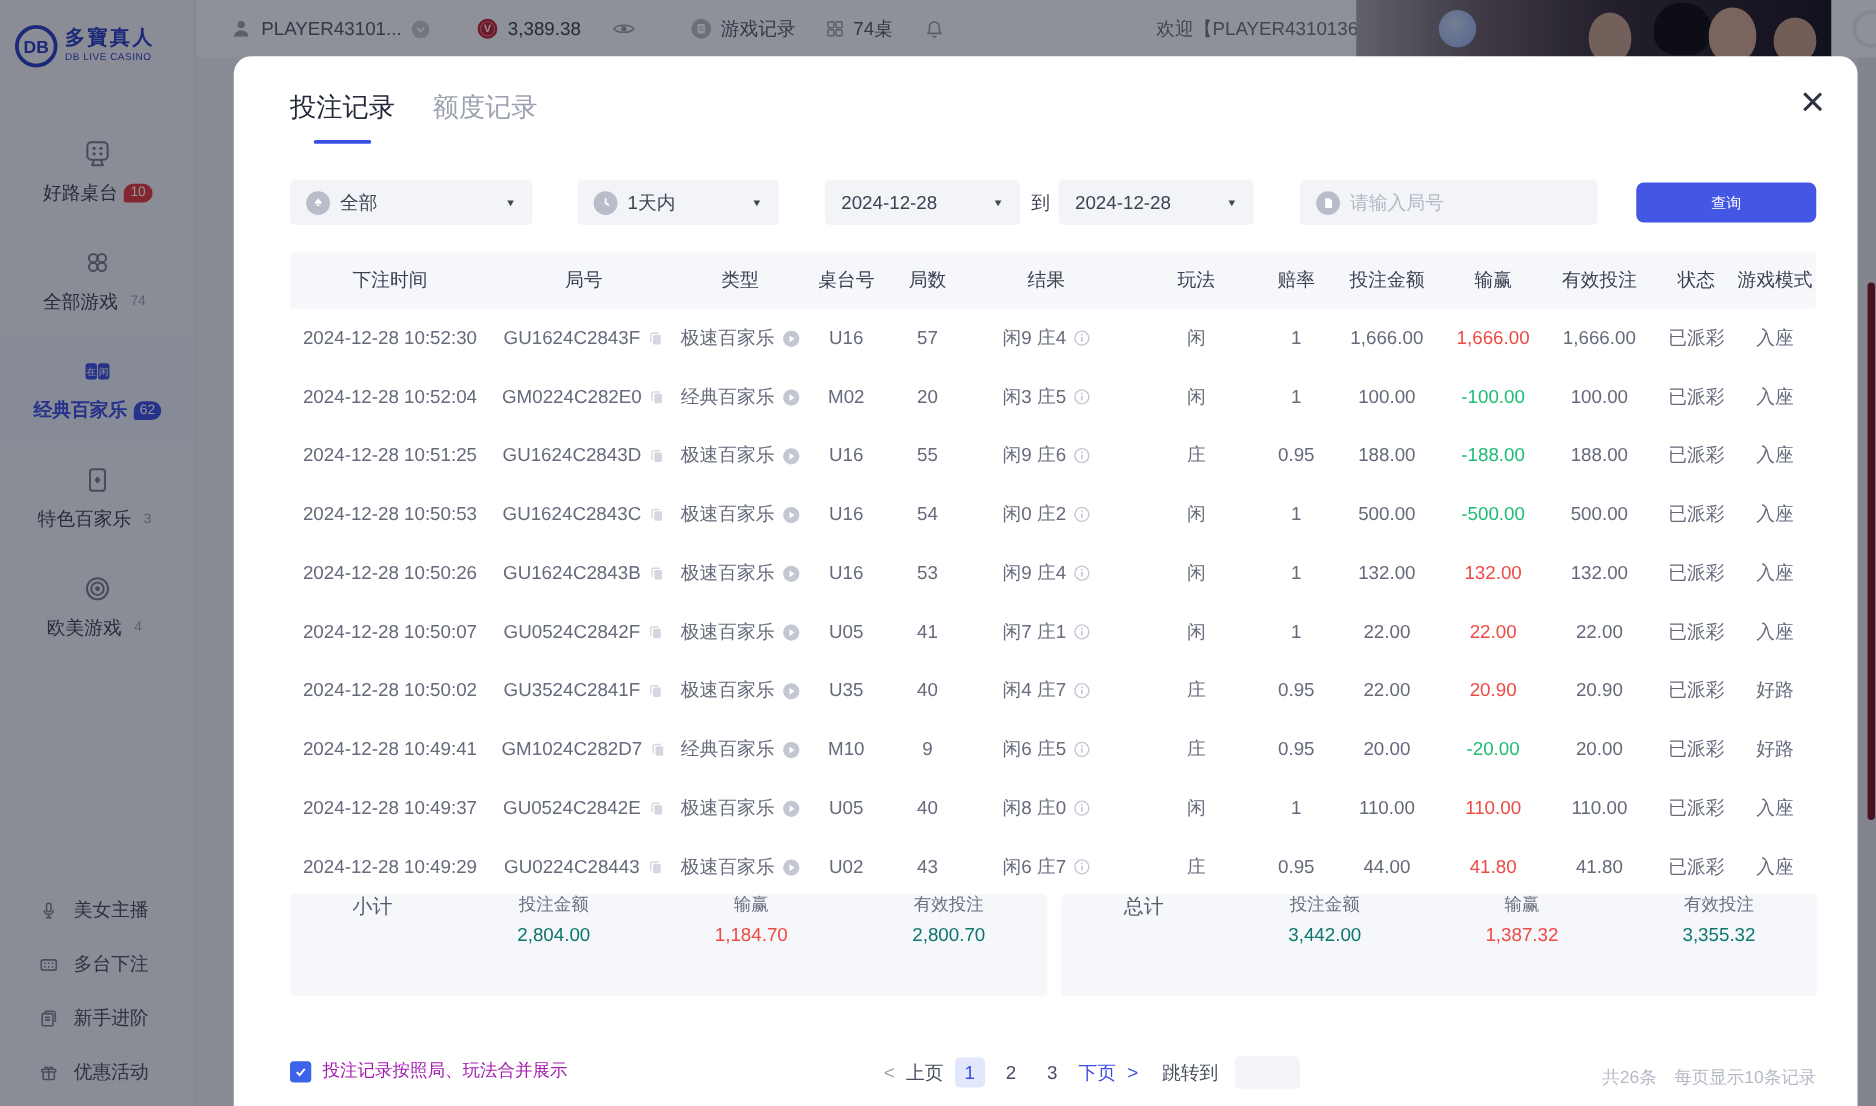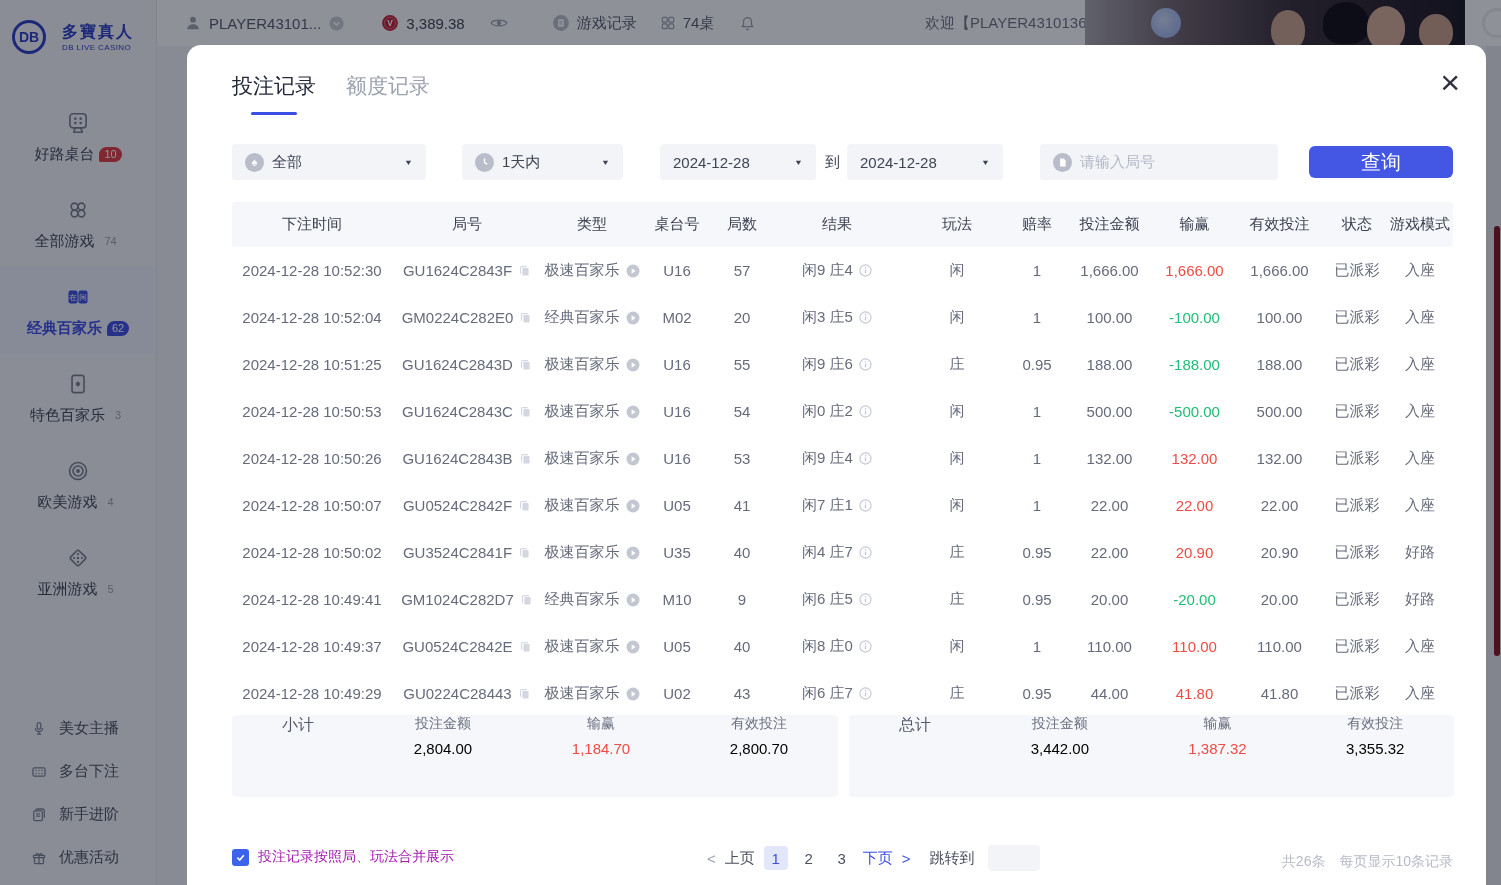--- a/index.html
+++ b/index.html
@@ -1,21 +1,21 @@
 <!DOCTYPE html>
 <html><head>
 <meta charset="utf-8">
 <style>
 *{margin:0;padding:0;box-sizing:border-box}
 html,body{width:1501px;height:885px;overflow:hidden;background:#2a2d38;
   font-family:"Liberation Sans","DejaVu Sans",sans-serif}
 .page{position:absolute;inset:0;background:#eef0f4}
 
 .sidebar{position:absolute;left:0;top:0;width:157px;height:885px;background:#f3f4f8;border-right:1px solid #e1e3ea}
-.brand{display:flex;align-items:center;gap:16px;padding:20px 0 0 12px}
+.brand{display:flex;gap:6px;padding:20px 0 0 12px}
 .logo-circle{width:34px;height:34px;border-radius:50%;border:3px solid #2b3cc4;color:#2b3cc4;font-weight:bold;font-size:14px;display:flex;align-items:center;justify-content:center;flex:0 0 auto}
 .brand-name{color:#2b3cc4;font-size:16px;font-weight:bold;letter-spacing:2px;white-space:nowrap}
 .brand-sub{color:#2b3cc4;font-size:8px;letter-spacing:.4px;white-space:nowrap}
 .side-nav{position:absolute;top:93px;left:0;width:100%}
 .nav-item{height:87px;display:flex;flex-direction:column;align-items:center;justify-content:center;gap:9px;cursor:pointer}
 .nav-item.active{background:#edf0fd}
 .nav-label-row{display:flex;align-items:center;gap:5px}
 .nav-label{font-size:15px;color:#40455a}
 .nav-item.active .nav-label{color:#3d4ee2;font-weight:bold}
 .badge{font-size:11px;line-height:15px;border-radius:8px 8px 8px 2px;padding:0 5px}
@@ -56,38 +56,38 @@
 .fitem{position:absolute;top:0;height:36px;background:#f3f4f8;border-radius:4px;display:flex;align-items:center;padding:0 13px;font-size:15px;color:#3f4454;cursor:pointer}
 .ficon{width:19px;height:19px;border-radius:50%;background:#b9bdc9;color:#fff;font-size:11px;display:flex;align-items:center;justify-content:center;margin-right:8px;flex:0 0 auto}
 .tri{margin-left:auto;font-size:9px;color:#3f4454;transform:scaleY(.85)}
 #f-game{left:45px;width:194px}
 #f-time{left:275px;width:161px}
 #f-date1{left:473px;width:156px}
 .to-label{position:absolute;left:638px;top:9px;font-size:15px;color:#3f4454}
 #f-date2{left:660px;width:156px}
 #f-round{left:853px;width:238px}
 #f-round .ph{color:#b4b8c4}
-#f-search{left:1122px;top:2px;width:144px;height:32px;background:#4456e4;border-radius:6px;color:#fff;font-size:20px;display:flex;align-items:center;justify-content:center;border:none;cursor:pointer}
+#f-search{left:1122px;top:2px;width:144px;height:32px;background:#4456e4;border-radius:6px;color:#fff;font-size:12px;display:flex;align-items:center;justify-content:center;border:none;cursor:pointer}
 
 .grid{display:grid;grid-template-columns:160px 150px 100px 70px 60px 130px 110px 50px 95px 75px 95px 60px 66px;align-items:center}
 .thead{position:absolute;left:45px;top:157px;width:1221px;height:45px;background:#f6f7fa;border-radius:3px;font-size:15px;color:#3a3f51}
 .th{text-align:center}
 .tbody{position:absolute;left:45px;top:202px;width:1221px}
 .tr{height:47px}
 .td{font-size:15px;color:#666b7c;display:flex;align-items:center;justify-content:center;gap:6px;white-space:nowrap}
 .td .win{color:#ee4b45}
 .td .loss{color:#1fbd75}
 
 .summary{position:absolute;top:670px;height:82px;background:#f6f7fa;border-radius:4px;display:flex;align-items:flex-start}
 #sum-left{left:45px;width:606px}
 #sum-right{left:662px;width:605px}
 .sum-label{width:132px;text-align:center;font-size:16px;color:#555a6c}
 .sum-group{flex:1;text-align:center}
 .sum-k{font-size:14px;color:#6a6f80;margin-bottom:7px}
-.sum-v{font-size:15px;color:#000000}
+.sum-v{font-size:15px;color:#0f766e}
 .sum-v.red{color:#ee4b45}
 
 .chk-row{position:absolute;left:45px;top:803px;display:flex;align-items:center;gap:9px}
 .checkbox{width:17px;height:17px;border-radius:3px;background:#3d63ea;display:flex;align-items:center;justify-content:center;cursor:pointer}
 .chk-label{font-size:14px;color:#a21caf}
 .pagination{position:absolute;left:520px;top:800px;display:flex;align-items:center;gap:9px;font-size:15px;color:#4a4f60}
 .pg-arrow{color:#9aa0ae}
 .pg-prev{cursor:pointer}
 .pages{display:flex;gap:9px}
 .page-num{min-width:24px;height:24px;padding:0 4px;border-radius:4px;display:flex;align-items:center;justify-content:center;color:#4a4f60;cursor:pointer}
@@ -165,36 +165,20 @@
         <svg class="icon-svg" width="26" height="26" viewBox="0 0 24 24" fill="none" stroke="#787d90" stroke-width="1.5">
             <circle cx="12" cy="12" r="7.8"></circle>
             <circle cx="12" cy="12" r="4.6"></circle>
             <circle cx="12" cy="12" r="1.8" fill="#787d90" stroke="none"></circle>
           </svg>
         <div class="nav-label-row">
             <span class="nav-label">欧美游戏</span>
             <span class="badge plain">4</span>
           </div>
       </div>
-      <div class="nav-item">
-        <svg class="icon-svg" width="26" height="26" viewBox="0 0 24 24" fill="none" stroke="#787d90" stroke-width="1.5">
-            <g transform="rotate(45 12 12)">
-              <rect x="6.5" y="6.5" width="11" height="11" rx="1.8"></rect>
-            </g>
-            <circle cx="12" cy="12" r="1.1" fill="#787d90" stroke="none"></circle>
-            <circle cx="12" cy="8.4" r="1" fill="#787d90" stroke="none"></circle>
-            <circle cx="12" cy="15.6" r="1" fill="#787d90" stroke="none"></circle>
-            <circle cx="8.4" cy="12" r="1" fill="#787d90" stroke="none"></circle>
-            <circle cx="15.6" cy="12" r="1" fill="#787d90" stroke="none"></circle>
-          </svg>
-        <div class="nav-label-row">
-            <span class="nav-label">亚洲游戏</span>
-            <span class="badge plain">5</span>
-          </div>
-      </div>
     </nav>
     <div class="side-footer">
       <div class="sf-item">
         <svg class="icon-svg" width="18" height="18" viewBox="0 0 24 24" fill="none" stroke="#7d8294" stroke-width="1.7">
             <rect x="9.6" y="3.5" width="4.8" height="9" rx="2.4"></rect>
             <path d="M7.2 10.8 a4.8 4.8 0 0 0 9.6 0"></path>
             <path d="M12 15.6 V18.8 M9.2 18.8 H14.8"></path>
           </svg>
         <span>美女主播</span>
       </div>

